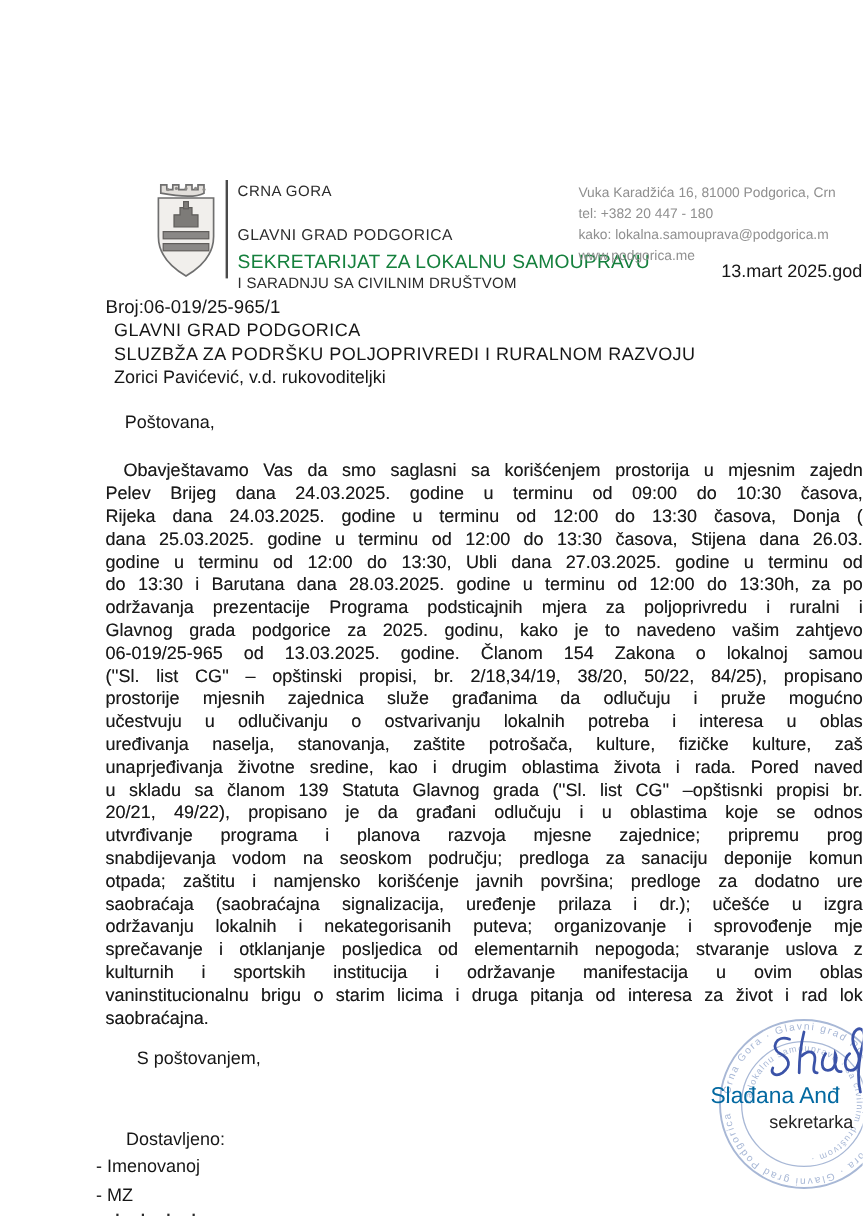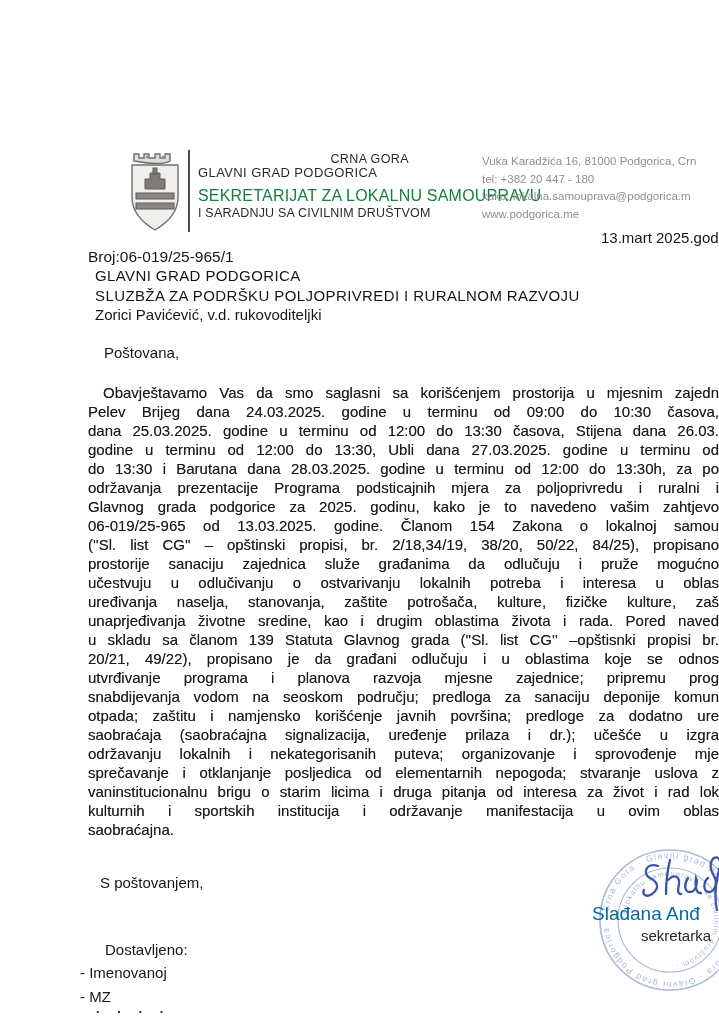--- a/index.html
+++ b/index.html
@@ -9,43 +9,43 @@
     background:#ffffff;
     overflow:hidden;
     font-family:"Liberation Sans", sans-serif;
     color:#1c1c1c;
   }
   .abs{position:absolute;}
   
   .coat{left:127px;top:147px;width:56px;height:92px;}
   .divider{left:188px;top:150px;width:1.5px;height:82px;background:#4a4a4a;}
   .org{left:198px;top:153px;line-height:1;}
-  .org .l1{font-size:12.5px;letter-spacing:.4px;color:#2b2b2b;margin-bottom:0;text-align:center;}
+  .org .l1{font-size:12.5px;letter-spacing:.4px;color:#2b2b2b;margin-bottom:23px;}
   .org .l2{font-size:13px;letter-spacing:.4px;color:#2b2b2b;margin-bottom:9px;}
   .org .l3{font-size:16px;letter-spacing:.2px;color:#15803d;margin-bottom:3px;}
   .org .l4{font-size:12.5px;letter-spacing:.2px;color:#2b2b2b;}
   .contact{left:482px;top:153px;font-size:11.5px;color:#8f8f8f;line-height:17.5px;white-space:nowrap;}
   .refnum{left:88px;top:248px;font-size:15.5px;color:#161616;}
-  .dateline{left:601px;top:229px;font-size:15px;color:#161616;white-space:nowrap;text-align:right;}
+  .dateline{left:601px;top:218px;font-size:15px;color:#161616;white-space:nowrap;text-align:right;}
   
   .recipient{left:95px;top:266px;font-size:15px;line-height:19.5px;color:#161616;white-space:nowrap;}
   .recipient .caps{letter-spacing:.4px;}
   .salutation{left:104px;top:344px;font-size:15px;color:#161616;}
   
   .body-block{left:88px;top:383px;width:631px;}
   .body-line{
     font-size:15px;line-height:19px;height:19px;
     white-space:nowrap;overflow:visible;
     text-align:justify;text-align-last:justify;
     color:#1a1a1a;
     text-shadow:0 0 .4px rgba(20,20,20,.55);
   }
   .body-line.first{text-indent:15px;}
   .body-line.last{text-align-last:left;}
-  .regards{left:100px;top:874px;font-size:15px;color:#161616;}
+  .regards{left:114px;top:874px;font-size:15px;color:#161616;}
   
   .stamp{left:595px;top:845px;width:150px;height:150px;opacity:.75;}
   .signature{left:636px;top:852px;width:92px;height:64px;}
   .signer-name{left:592px;top:903px;font-size:19px;color:#0369a1;white-space:nowrap;}
   .signer-title{left:641px;top:927px;font-size:15px;color:#242424;}
   
   .dist-title{left:105px;top:941px;font-size:15px;color:#161616;}
   .dist-items{left:80px;top:961px;font-size:15px;line-height:23.5px;color:#161616;}
   .dist-cut{left:96px;top:1001px;font-size:13px;font-weight:bold;letter-spacing:7px;color:#2a2a2a;}
 </style>
@@ -97,41 +97,42 @@
     <div class="caps">GLAVNI GRAD PODGORICA</div>
     <div class="caps">SLUZBŽA ZA PODRŠKU POLJOPRIVREDI I RURALNOM RAZVOJU</div>
     <div>Zorici Pavićević, v.d. rukovoditeljki</div>
   </div>
 
   <div class="abs salutation">Poštovana,</div>
 
   <div class="abs body-block" id="letter-body">
       <div class="body-line first">Obavještavamo Vas da smo saglasni sa korišćenjem prostorija u mjesnim zajedn</div>
       <div class="body-line">Pelev Brijeg dana 24.03.2025. godine u terminu od 09:00 do 10:30 časova,</div>
+      <div class="body-line">Rijeka dana 24.03.2025. godine u terminu od 12:00 do 13:30 časova, Donja (</div>
       <div class="body-line">dana 25.03.2025. godine u terminu od 12:00 do 13:30 časova, Stijena dana 26.03.</div>
       <div class="body-line">godine u terminu od 12:00 do 13:30, Ubli dana 27.03.2025. godine u terminu od</div>
       <div class="body-line">do 13:30 i Barutana dana 28.03.2025. godine u terminu od 12:00 do 13:30h, za po</div>
       <div class="body-line">održavanja prezentacije Programa podsticajnih mjera za poljoprivredu i ruralni i</div>
       <div class="body-line">Glavnog grada podgorice za 2025. godinu, kako je to navedeno vašim zahtjevo</div>
       <div class="body-line">06-019/25-965 od 13.03.2025. godine. Članom 154 Zakona o lokalnoj samou</div>
       <div class="body-line">(''Sl. list CG'' – opštinski propisi, br. 2/18,34/19, 38/20, 50/22, 84/25), propisano</div>
-      <div class="body-line">prostorije sanaciju zajednica služe građanima da odlučuju i pruže mogućno</div>
+      <div class="body-line">prostorije mjesnih zajednica služe građanima da odlučuju i pruže mogućno</div>
       <div class="body-line">učestvuju u odlučivanju o ostvarivanju lokalnih potreba i interesa u oblas</div>
       <div class="body-line">uređivanja naselja, stanovanja, zaštite potrošača, kulture, fizičke kulture, zaš</div>
       <div class="body-line">unaprjeđivanja životne sredine, kao i drugim oblastima života i rada. Pored naved</div>
       <div class="body-line">u skladu sa članom 139 Statuta Glavnog grada (''Sl. list CG'' –opštisnki propisi br.</div>
       <div class="body-line">20/21, 49/22), propisano je da građani odlučuju i u oblastima koje se odnos</div>
       <div class="body-line">utvrđivanje programa i planova razvoja mjesne zajednice; pripremu prog</div>
       <div class="body-line">snabdijevanja vodom na seoskom području; predloga za sanaciju deponije komun</div>
       <div class="body-line">otpada; zaštitu i namjensko korišćenje javnih površina; predloge za dodatno ure</div>
       <div class="body-line">saobraćaja (saobraćajna signalizacija, uređenje prilaza i dr.); učešće u izgra</div>
       <div class="body-line">održavanju lokalnih i nekategorisanih puteva; organizovanje i sprovođenje mje</div>
       <div class="body-line">sprečavanje i otklanjanje posljedica od elementarnih nepogoda; stvaranje uslova z</div>
+      <div class="body-line">kulturnih i sportskih institucija i održavanje manifestacija u ovim oblas</div>
       <div class="body-line">vaninstitucionalnu brigu o starim licima i druga pitanja od interesa za život i rad lok</div>
-      <div class="body-line">kulturnih i sportskih institucija i održavanje manifestacija u ovim oblas</div>
       <div class="body-line last">saobraćajna.</div>
     </div>
 
   <div class="abs regards">S poštovanjem,</div>
 
   <svg class="abs stamp" viewBox="0 0 150 150">
     <defs>
       <path id="stampOuterPath" d="M75,75 m-62,0 a62,62 0 1,1 124,0 a62,62 0 1,1 -124,0"></path>
       <path id="stampInnerPath" d="M75,75 m-44,0 a44,44 0 1,1 88,0 a44,44 0 1,1 -88,0"></path>
     </defs>

